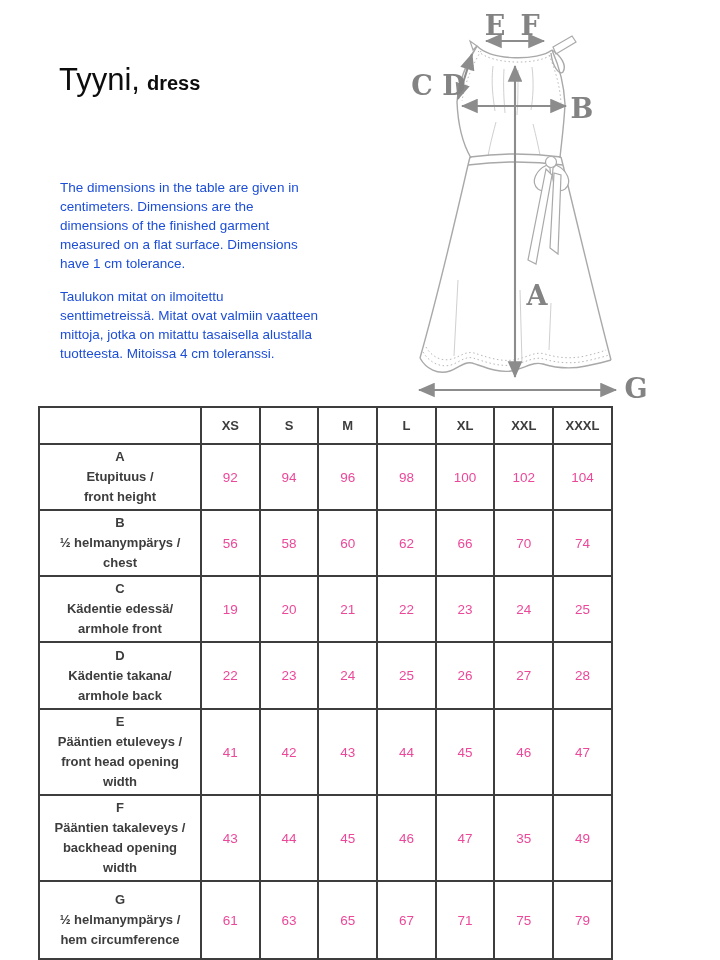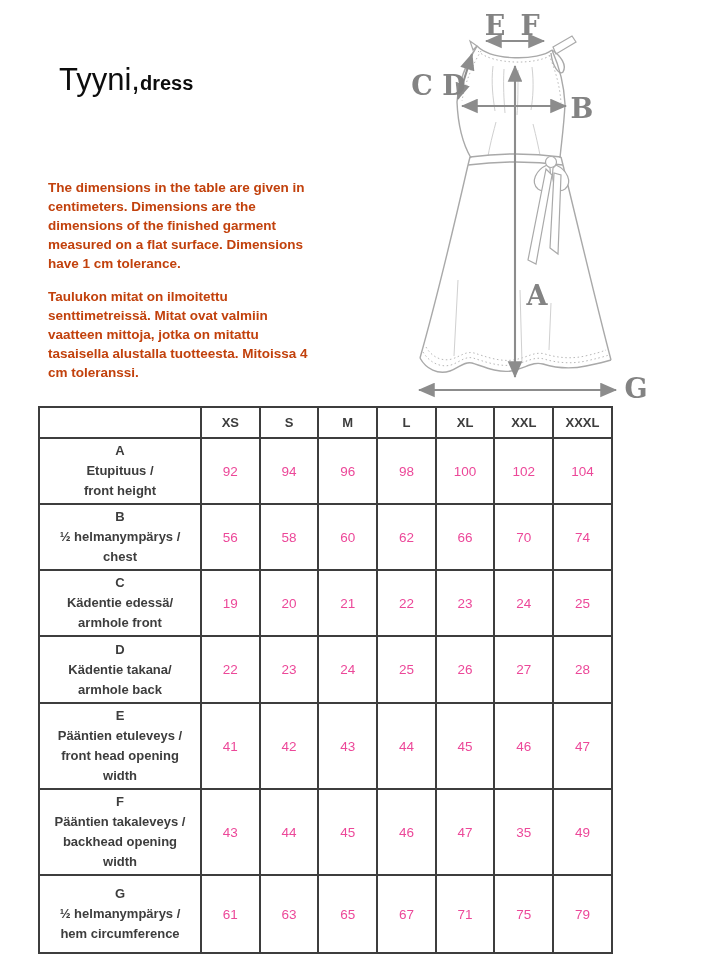--- a/index.html
+++ b/index.html
@@ -6,24 +6,24 @@
   .page {
     position:relative; width:720px; height:960px; margin:0 auto;
     background:#ffffff; overflow:hidden;
     font-family:"Liberation Sans", sans-serif;
     color:#1f1f1f;
   }
 
   
   .title-block { position:absolute; left:59px; top:62px; white-space:nowrap; }
   .title-main  { font-size:31px; font-weight:normal; color:#0d0d0d; letter-spacing:0; }
-  .title-sub   { font-size:20px; font-weight:bold; color:#0d0d0d; }
-
-  .intro { position:absolute; left:48px; width:260px; font-size:13.5px;
-           line-height:19px; color:#c2410c;font-weight:bold; }
+  .title-sub   { font-size:20px; font-weight:bold; color:#0d0d0d; margin-left:7px; }
+
+  .intro { position:absolute; left:60px; width:260px; font-size:13.5px;
+           line-height:19px; color:#1d4ed8; }
   .intro-en { top:164px; }
   .intro-fi { top:273px; }
 
   
   .diagram { position:absolute; left:400px; top:8px; }
   .sketch      { stroke:#a9a9a9; stroke-width:1.4; fill:none; }
   .sketch-fill { stroke:#a9a9a9; stroke-width:1.2; fill:#ffffff; }
   .stitch      { stroke:#b8b8b8; stroke-width:1; fill:none; stroke-dasharray:1.5,2.6; }
   .gather      { stroke:#d0d0d0; stroke-width:1; fill:none; }
   .arrow       { stroke:#8c8c8c; stroke-width:2.1; fill:none; }
@@ -32,21 +32,21 @@
 
   
   .size-table {
     position:absolute; left:38px; top:406px;
     border-collapse:collapse; table-layout:fixed; width:573px;
   }
   .size-table td { border:2px solid #3d3d3d; text-align:center;
                    vertical-align:middle; padding:0; }
   .size-table col.col-label { width:162px; }
   .size-table col.col-size  { width:58.7px; }
-  .size-table tr.head-row   { height:31px; }
+  .size-table tr.head-row   { height:37px; }
   .size-table tr.r0 { height:65px; } .size-table tr.r1 { height:64px; }
   .size-table tr.r2 { height:65px; } .size-table tr.r3 { height:67px; }
   .size-table tr.r4 { height:83px; } .size-table tr.r5 { height:82px; }
   .size-table tr.r6 { height:78px; }
   .head-cell  { font-size:13px; font-weight:bold; color:#3d3d3d; }
   .label-cell { font-weight:bold; color:#3d3d3d; padding:2px 8px !important; }
   .lbl-line   { font-size:13px; line-height:20px; }
   .val-cell   { font-size:13.5px; color:#ec4899; }
 </style>
 </head>

